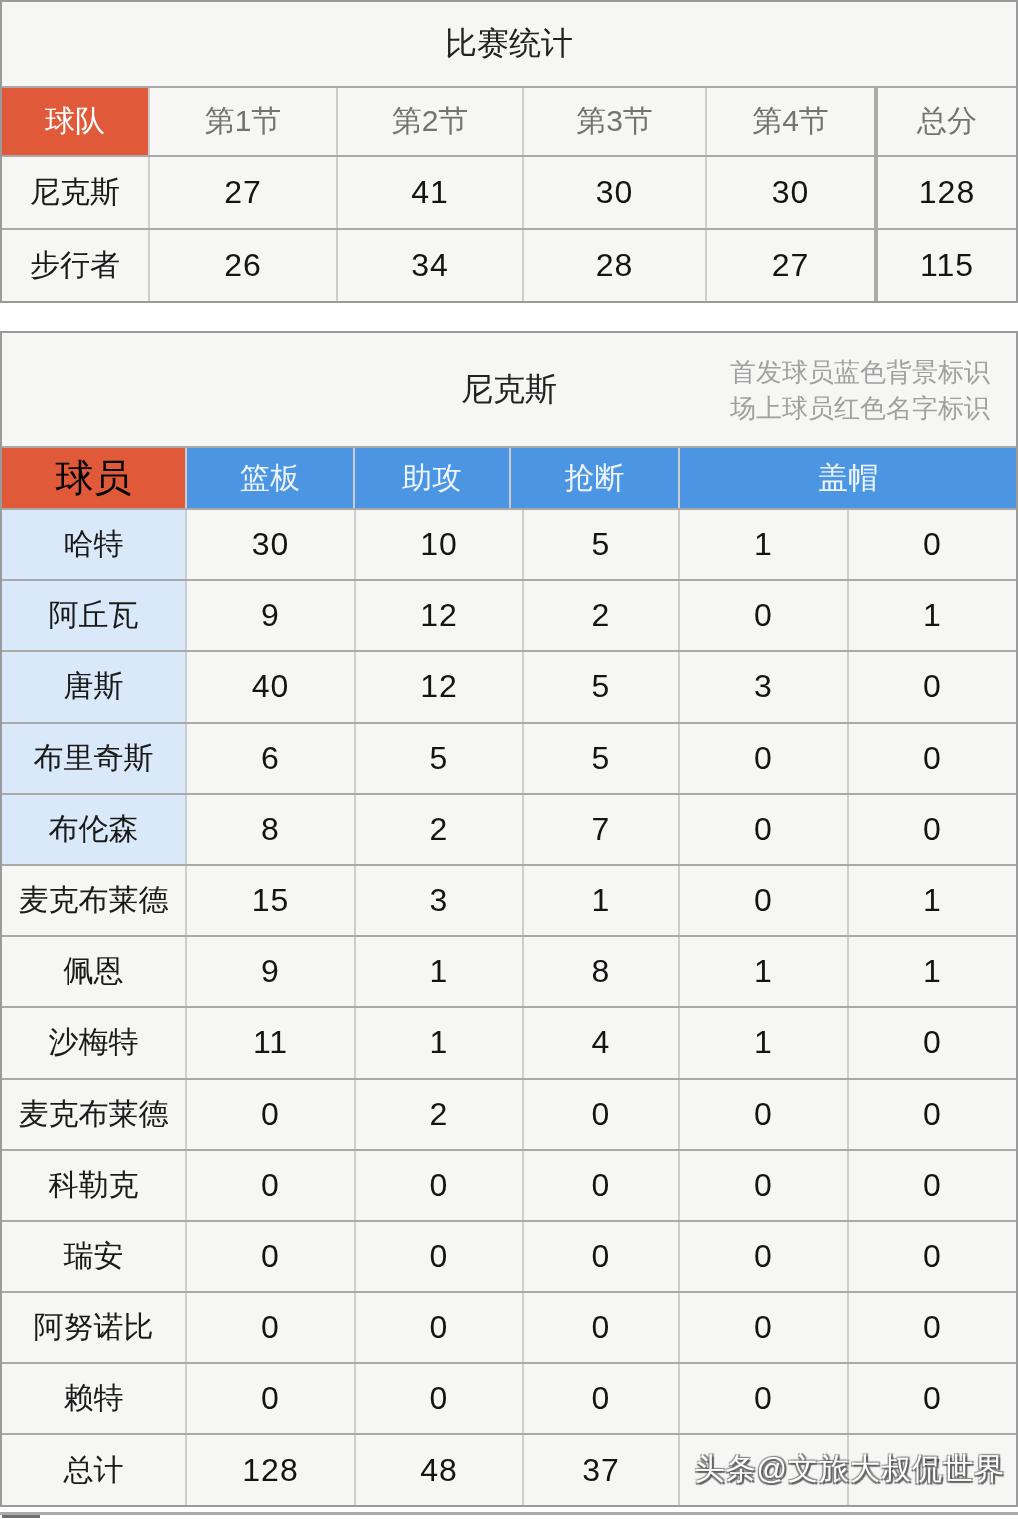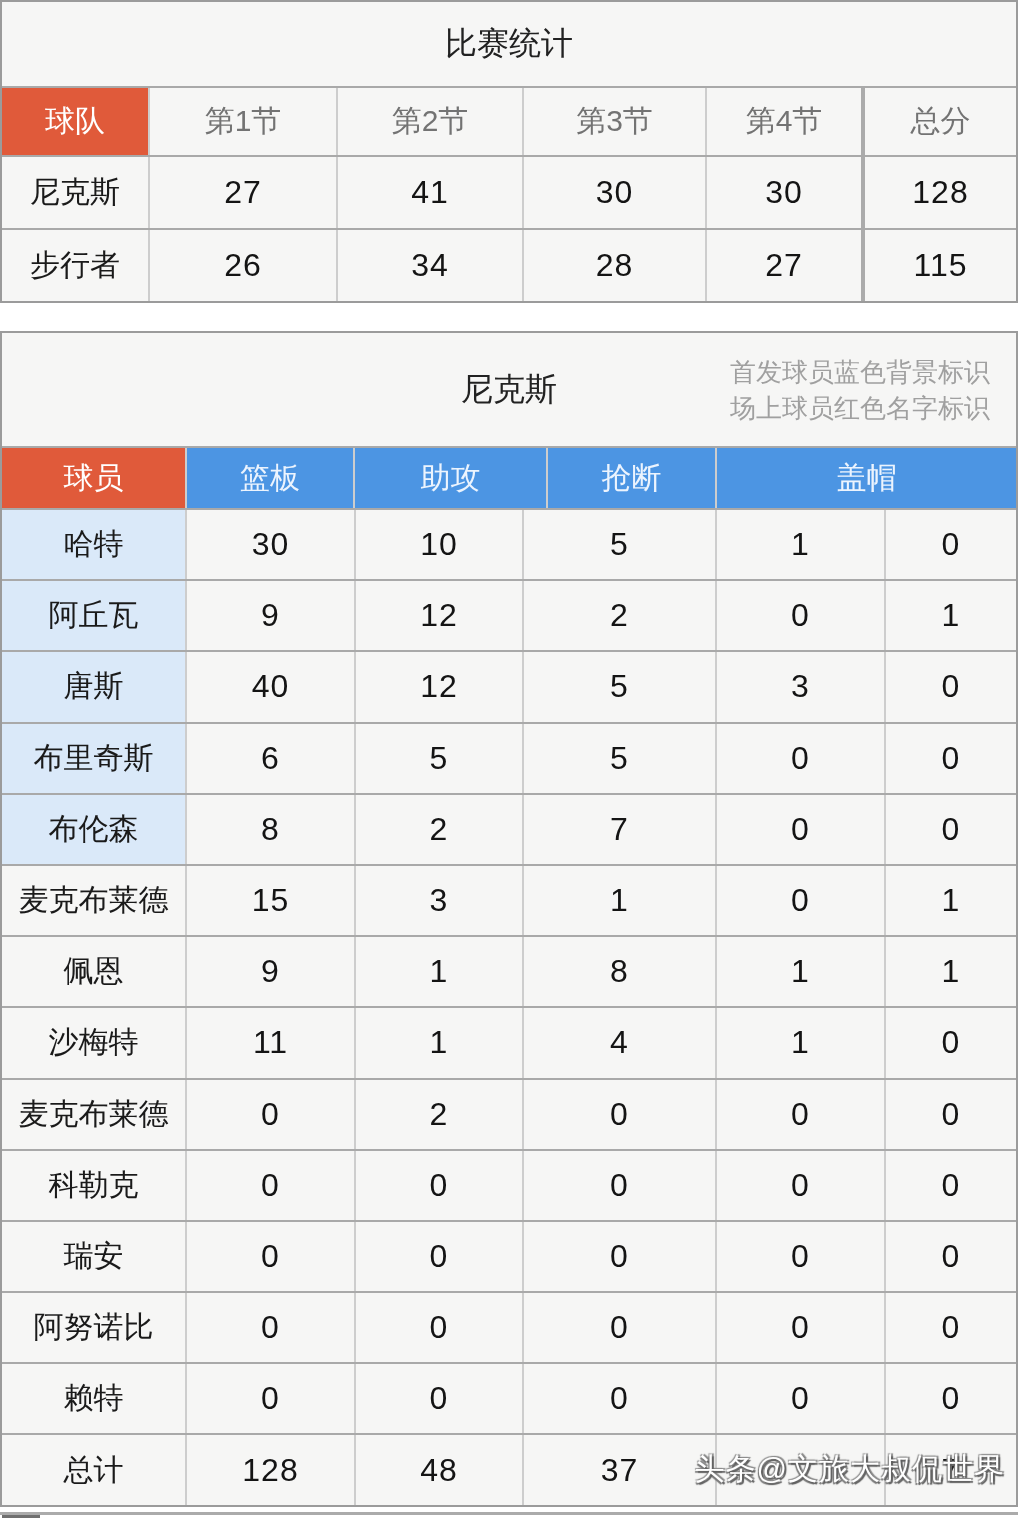--- a/index.html
+++ b/index.html
@@ -55,38 +55,38 @@
     height: 100%;
     overflow: hidden;
     white-space: nowrap;
   }
   .cell + .cell { border-left: 2px solid var(--colline, #cdcdcd); }
 
   
   .game-table .header-row { height: 69px; align-items: center; }
   .game-table .data-row   { height: 73px; }
   .c0 { width: 146px; } .c1 { width: 188px; } .c2 { width: 186px; }
-  .c3 { width: 183px; } .c4 { width: 156px; } .c5 { flex: 1; }
+  .c3 { width: 183px; } .c4 { width: 169px; } .c5 { flex: 1; }
   .game-table .c5 { border-left: 4px solid #ababab; }
   .th-team {
     background: var(--orange, #e05a3a);
     color: #ffffff; font-size: 30px;
   }
   .th { font-size: 30px; color: #737373; }
   .team-name { font-size: 30px; color: #1a1a1a; }
   .num { font-size: 32px; color: #141414; letter-spacing: 1px; }
 
   
   .player-table .header-row { height: 62px; }
   .player-table .data-row   { height: 71.2px; justify-content: center; }
   .p0 { width: 183px; } .p1 { width: 169px; } .p2 { width: 168px; }
-  .p3 { width: 193px; } .p4 { width: 169px; } .p5 { flex: 1; }
+  .p3 { width: 156px; } .p4 { width: 169px; } .p5 { flex: 1; }
   .th-player {
     background: var(--orange, #e05a3a);
-    color: #ffffff; font-size: 30px;
+    color: #000000; font-size: 38px;
   }
   .th-stat {
     background: var(--blue, #4c95e3);
     color: #ecf4fe; font-size: 30px;
   }
   .player-name { font-size: 30px; color: #1a1a1a; }
   .player-name.starter { background: var(--starter, #dae9f9); }
 
   .watermark {
     position: absolute;

